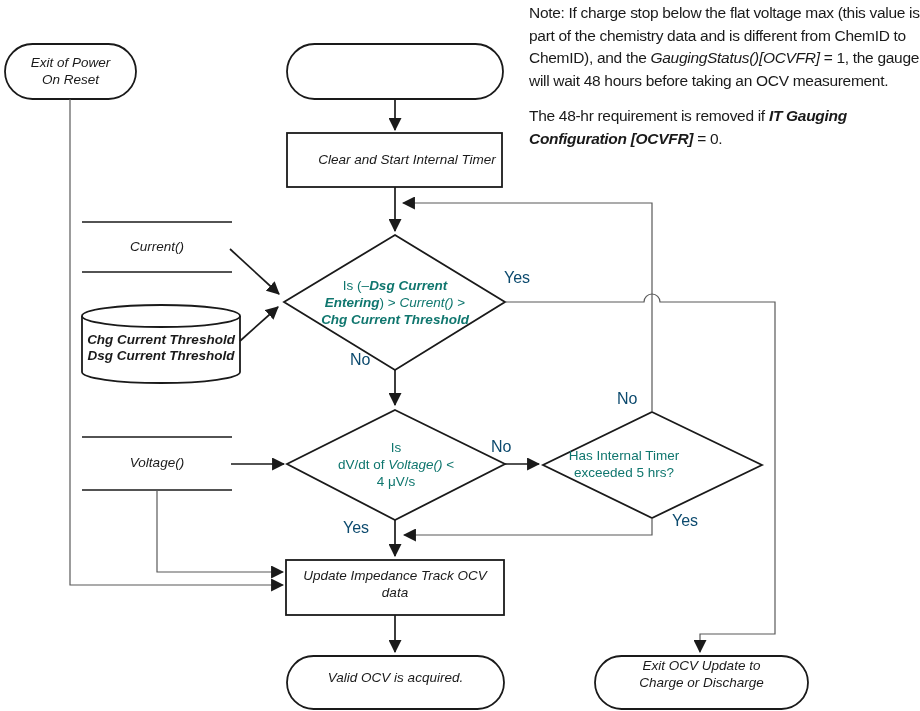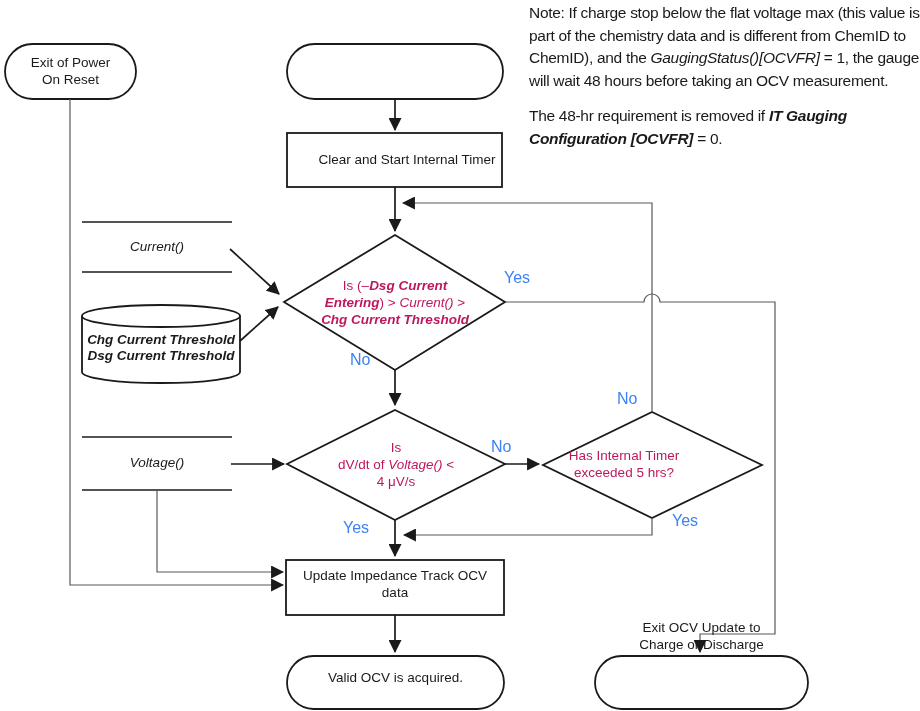--- a/index.html
+++ b/index.html
@@ -4,30 +4,30 @@
 <style>
   html,body{margin:0;padding:0;background:#ffffff;}
   #canvas{
     position:relative;width:920px;height:711px;background:#ffffff;overflow:hidden;
     font-family:"Liberation Sans",sans-serif;color:#1a1a1a;border-radius:15px;
   }
   #diagram-svg{position:absolute;left:0;top:0;}
   .lbl{
     position:absolute;display:flex;align-items:center;justify-content:center;
     text-align:center;white-space:pre-line;font-size:13.5px;line-height:16.5px;
-    color:#1a1a1a;pointer-events:none;
+    color:#1a1a1a;pointer-events:none;font-style:italic;
   }
   .ctr{
     position:absolute;transform:translate(-50%,-50%);text-align:center;
-    font-size:13.5px;line-height:17px;color:#be185d;pointer-events:none;
+    font-size:13.5px;line-height:17px;color:#0f766e;pointer-events:none;
   }
   .ctr .ln{white-space:nowrap;}
   .i{font-style:italic;}
   .bi{font-style:italic;font-weight:bold;}
-  .yn{position:absolute;font-size:16px;color:#3b82f6;pointer-events:none;}
+  .yn{position:absolute;font-size:16px;color:#0c4a6e;pointer-events:none;}
   #note{
     position:absolute;left:529px;top:2px;width:396px;
     font-size:15.5px;line-height:22.5px;letter-spacing:-0.3px;text-align:left;
   }
   #note .para2{margin-top:13px;}
 </style>
 </head>
 <body>
 
 <div id="canvas">
@@ -89,21 +89,21 @@
   <div class="lbl" style="left:5px;top:44px;width:131px;height:55px">Exit of Power
 On Reset</div>
   <div class="lbl" style="left:285px;top:133px;width:244px;height:54px">Clear and Start Internal Timer</div>
   <div class="lbl i" style="left:82px;top:223px;width:150px;height:48px">Current()</div>
   <div class="lbl bi" style="left:84px;top:324px;width:154px;height:48px;line-height:16px;">Chg Current Threshold
 Dsg Current Threshold</div>
   <div class="lbl i" style="left:82px;top:438px;width:150px;height:51px">Voltage()</div>
   <div class="lbl" style="left:286px;top:560px;width:218px;height:49px">Update Impedance Track OCV
 data</div>
   <div class="lbl" style="left:287px;top:656px;width:217px;height:45px">Valid OCV is acquired.</div>
-  <div class="lbl" style="left:595px;top:618px;width:213px;height:37px">Exit OCV Update to
+  <div class="lbl" style="left:595px;top:656px;width:213px;height:37px">Exit OCV Update to
 Charge or Discharge</div>
 
   <div class="ctr" style="left:395px;top:302px">
     <div class="ln"><span>Is (–</span><span class="bi">Dsg Current</span></div>
     <div class="ln"><span class="bi">Entering</span><span>) &gt; </span><span class="i">Current()</span><span> &gt;</span></div>
     <div class="ln"><span class="bi">Chg Current Threshold</span></div>
   </div>
 
   <div class="ctr" style="left:396px;top:464px">
     <div class="ln"><span>Is</span></div>

